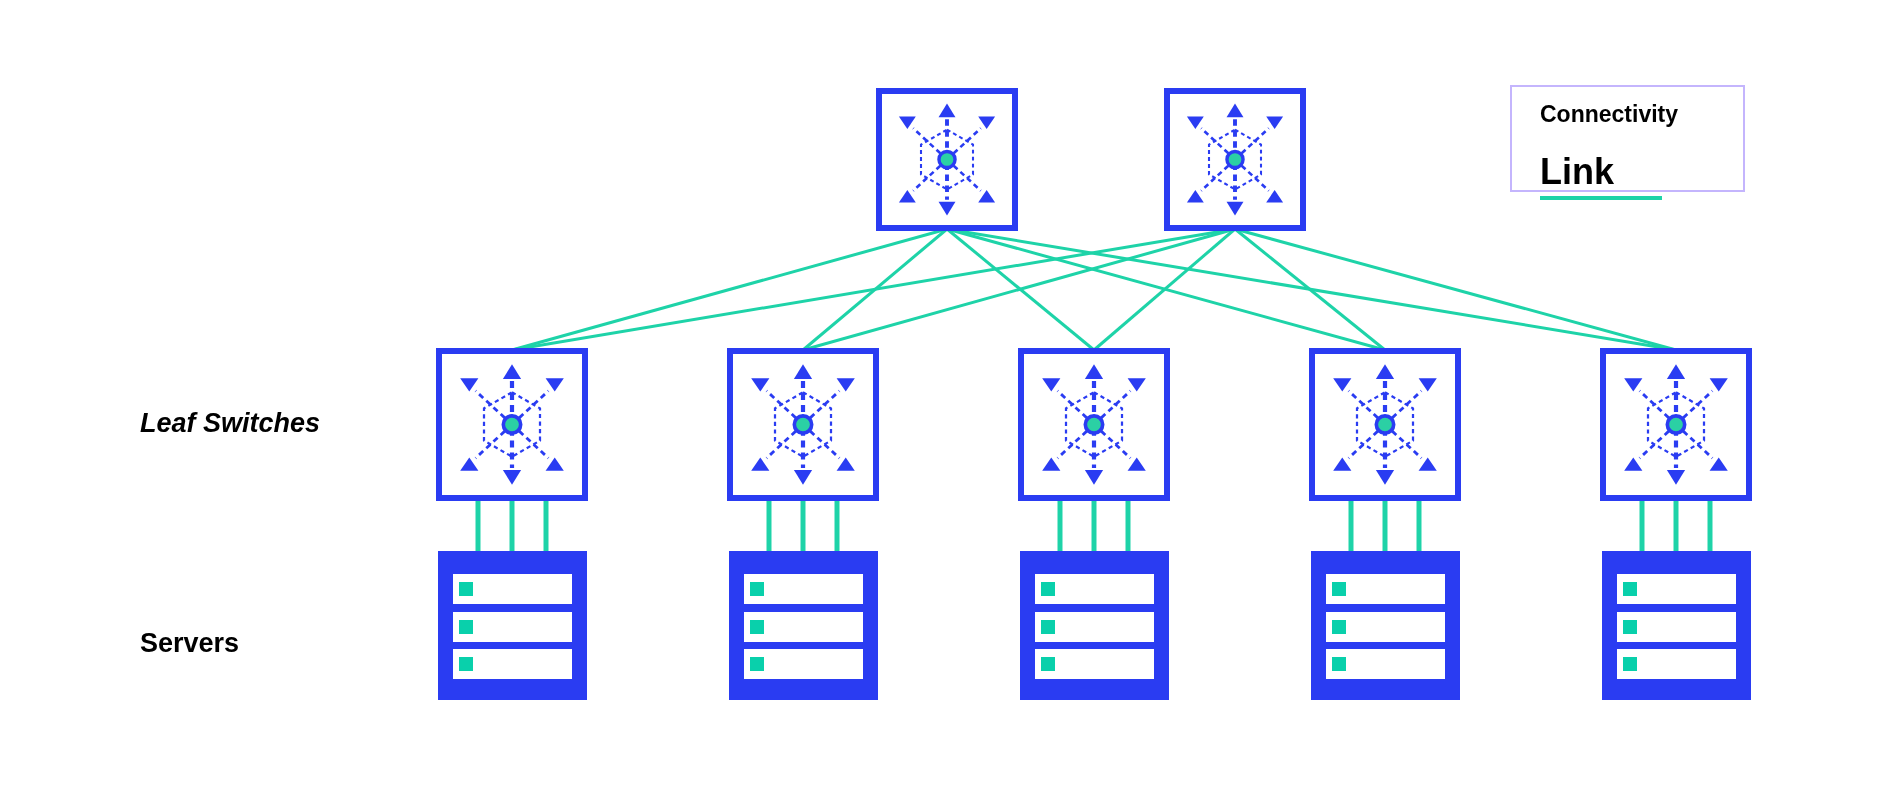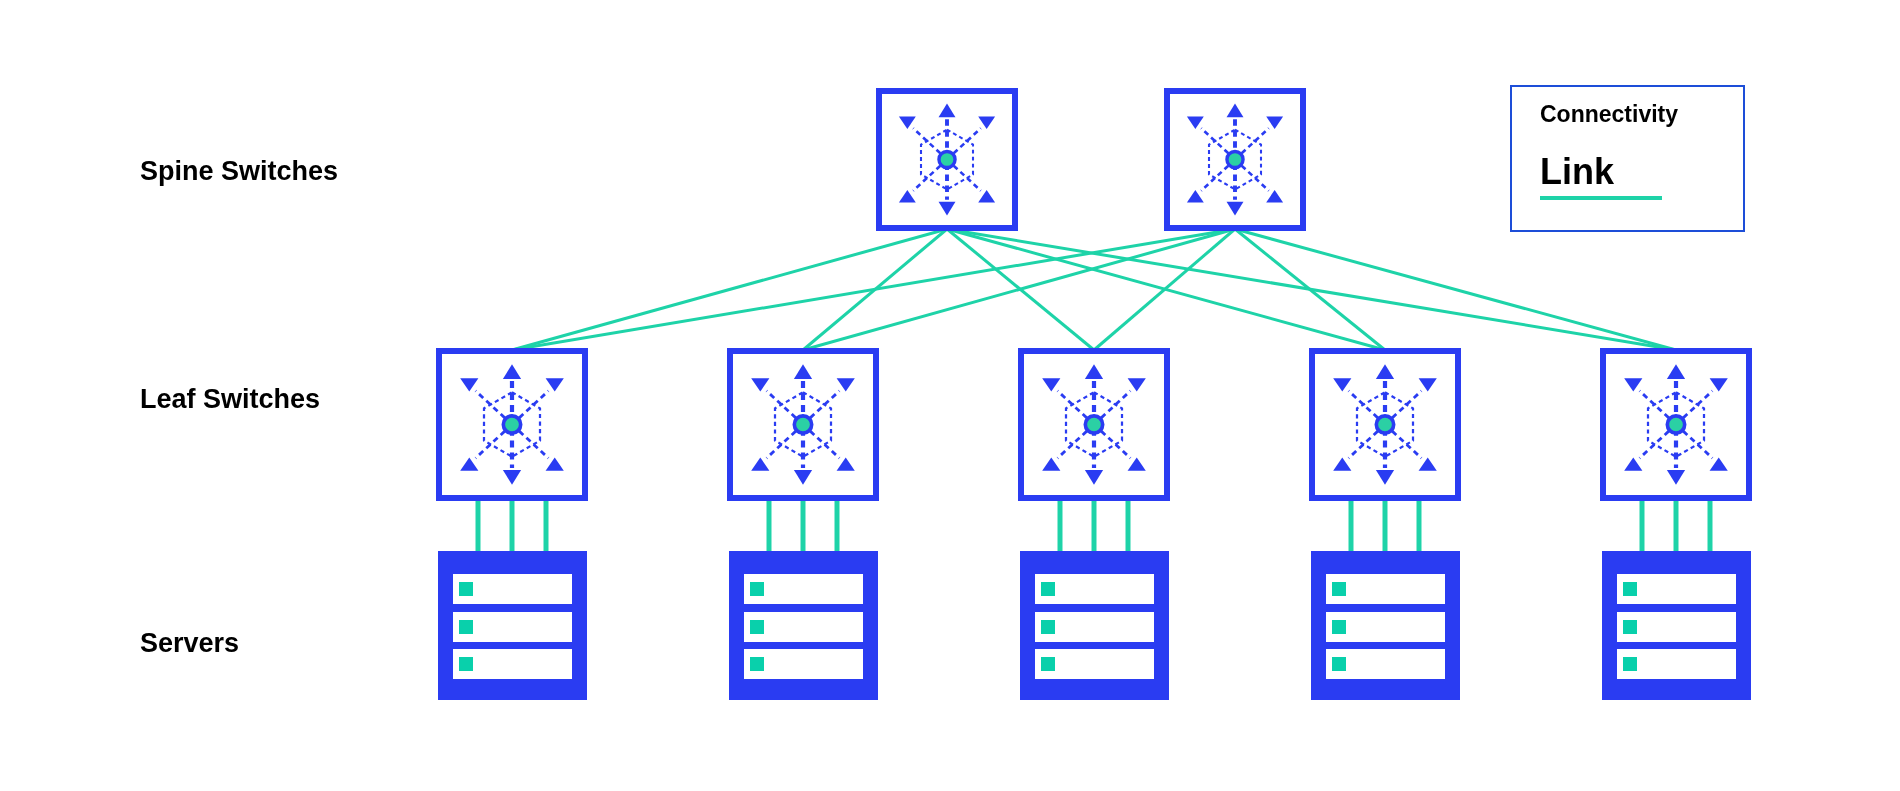--- a/index.html
+++ b/index.html
@@ -19,21 +19,21 @@
   .row-label{
     position:absolute;
     left:140px;
     font-size:27px;
     font-weight:bold;
     color:var(--text);
     letter-spacing:0px;
     white-space:nowrap;
   }
   #label-spine{top:156px;}
-  #label-leaf{top:384px;}
+  #label-leaf{top:408px;font-style:italic;}
   #label-servers{top:628px;}
 
   
   #links{
     position:absolute;left:0;top:0;width:1900px;height:791px;
     z-index:1;
   }
 
   
   .switch-node{
@@ -74,23 +74,23 @@
   .server-bar.b2{top:61px;}
   .server-bar.b3{top:98px;}
   .led{
     position:absolute;left:6px;top:8px;width:14px;height:14px;
     background:#09d0ab;
   }
 
   
   .legend{
     position:absolute;
-    left:1510px;top:85px;width:235px;height:147px;
+    left:1510px;top:85px;width:235px;height:107px;
     box-sizing:border-box;
-    border:2px solid #1d4ed8;
+    border:2px solid #c4b5fd;
     background:#ffffff;
     z-index:3;
   }
   .legend-title{
     position:absolute;left:28px;top:14px;
     font-size:23px;font-weight:bold;color:var(--text);
     white-space:nowrap;
   }
   .legend-link-label{
     position:absolute;left:28px;top:64px;
@@ -153,21 +153,20 @@
       <line x1="1094" y1="496" x2="1094" y2="556" stroke="#1ed3a8" stroke-width="5"></line>
       <line x1="1128" y1="496" x2="1128" y2="556" stroke="#1ed3a8" stroke-width="5"></line>
       <line x1="1351" y1="496" x2="1351" y2="556" stroke="#1ed3a8" stroke-width="5"></line>
       <line x1="1385" y1="496" x2="1385" y2="556" stroke="#1ed3a8" stroke-width="5"></line>
       <line x1="1419" y1="496" x2="1419" y2="556" stroke="#1ed3a8" stroke-width="5"></line>
       <line x1="1642" y1="496" x2="1642" y2="556" stroke="#1ed3a8" stroke-width="5"></line>
       <line x1="1676" y1="496" x2="1676" y2="556" stroke="#1ed3a8" stroke-width="5"></line>
       <line x1="1710" y1="496" x2="1710" y2="556" stroke="#1ed3a8" stroke-width="5"></line>
     </svg>
 
-  <div class="row-label" id="label-spine">Spine Switches</div>
   <div class="row-label" id="label-leaf">Leaf Switches</div>
   <div class="row-label" id="label-servers">Servers</div>
 
   <div class="switch-node spine" id="spine-1">
     <svg class="sw-svg" viewBox="0 0 100 100">
         <use href="#sw-icon"></use>
       </svg>
   </div>
   <div class="switch-node spine" id="spine-2">
     <svg class="sw-svg" viewBox="0 0 100 100">

